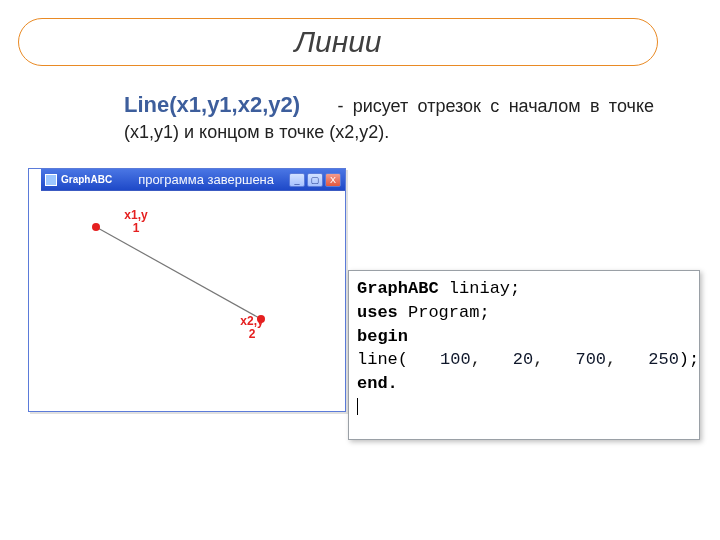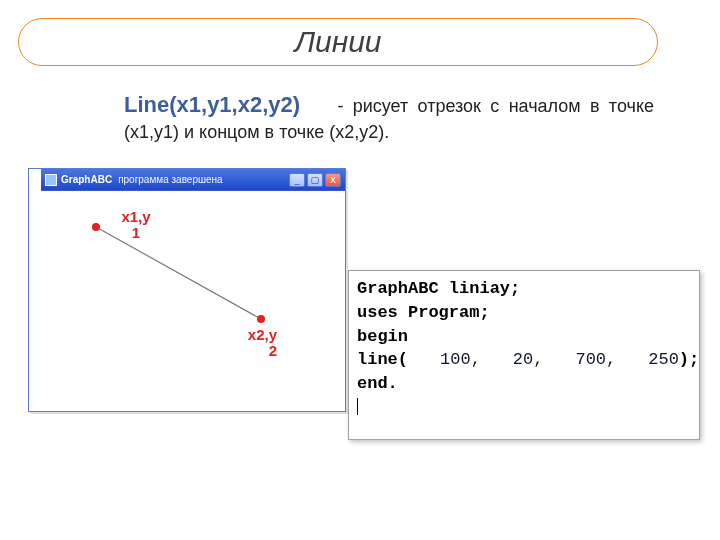--- a/index.html
+++ b/index.html
@@ -67,21 +67,21 @@
     border-bottom: 1px solid #3c5bc2;
   }
   .graphwin-ico {
     width: 12px;
     height: 12px;
     background: #9bc6ff;
     border: 1px solid #fff;
     margin-right: 4px;
   }
   .graphwin-title { font-weight: 700; margin-right: 6px; }
-  .graphwin-sub { font-weight: 400; font-size: 10px; opacity: 0.95; }
+  .graphwin-sub { font-weight: 400; font-size: 13px; opacity: 0.95; margin-left: 20px; }
   .winbtns { margin-left: auto; display: flex; gap: 2px; }
   .winbtn {
     width: 16px; height: 14px;
     background: linear-gradient(#d3e2ff,#a6c1ff);
     border: 1px solid #5b7bd9;
     border-radius: 2px;
     font-size: 9px;
     line-height: 12px;
     text-align: center;
     color: #223a8c;
@@ -94,21 +94,21 @@
     position: relative;
     width: 100%;
     height: calc(100% - 22px);
     background: #fff;
   }
   .pt { position:absolute; width:8px; height:8px; background:#e52020; border-radius:50%; }
   .ptlab {
     position:absolute;
     color:#e52020;
     font-weight:700;
-    font-size:15px;
+    font-size:12px;
     text-align:center;
     line-height:1.05;
   }
   
   .codewin {
     position: absolute;
     left: 348px;
     top: 270px;
     width: 352px;
     height: 170px;
@@ -118,21 +118,21 @@
     overflow: hidden;
   }
   .codewin pre {
     margin: 0;
     padding: 6px 8px;
     font-family: "Courier New", monospace;
     font-size: 17px;
     line-height: 1.4;
   }
   .kw { font-weight: 700; color: #000; }
-  .ident { color: #000; font-weight: bold; }
+  .ident { color: #000; }
   .num { color: #0f172a; margin-left: 32px; }
   .cursor {
     display: inline-block;
     width: 1px;
     height: 17px;
     background: #000;
     vertical-align: -3px;
   }
 </style>
 </head>
@@ -162,21 +162,21 @@
   <div class="graphwin-canvas">
     <svg width="318" height="222" style="position:absolute;left:0;top:0;">
       <line x1="55" y1="36" x2="220" y2="128" stroke="#777" stroke-width="1.2"></line>
     </svg>
     <div class="pt" style="left:51px; top:32px;"></div>
     <div class="ptlab" style="left:70px; top:18px; width:50px;">
       <span>x1,y</span><br>
       <span>1</span>
     </div>
     <div class="pt" style="left:216px; top:124px;"></div>
-    <div class="ptlab" style="left:186px; top:136px; width:50px;text-align:right;">
+    <div class="ptlab" style="left:186px; top:124px; width:50px;">
       <span>x2,y</span><br>
       <span>2</span>
     </div>
   </div>
 </div>
 
 <div class="codewin">
   <pre><span class="kw">GraphABC</span><span class="ident"> liniay;</span>
 <span class="kw">uses</span><span class="ident"> Program;</span>
 <span class="kw">begin</span>

